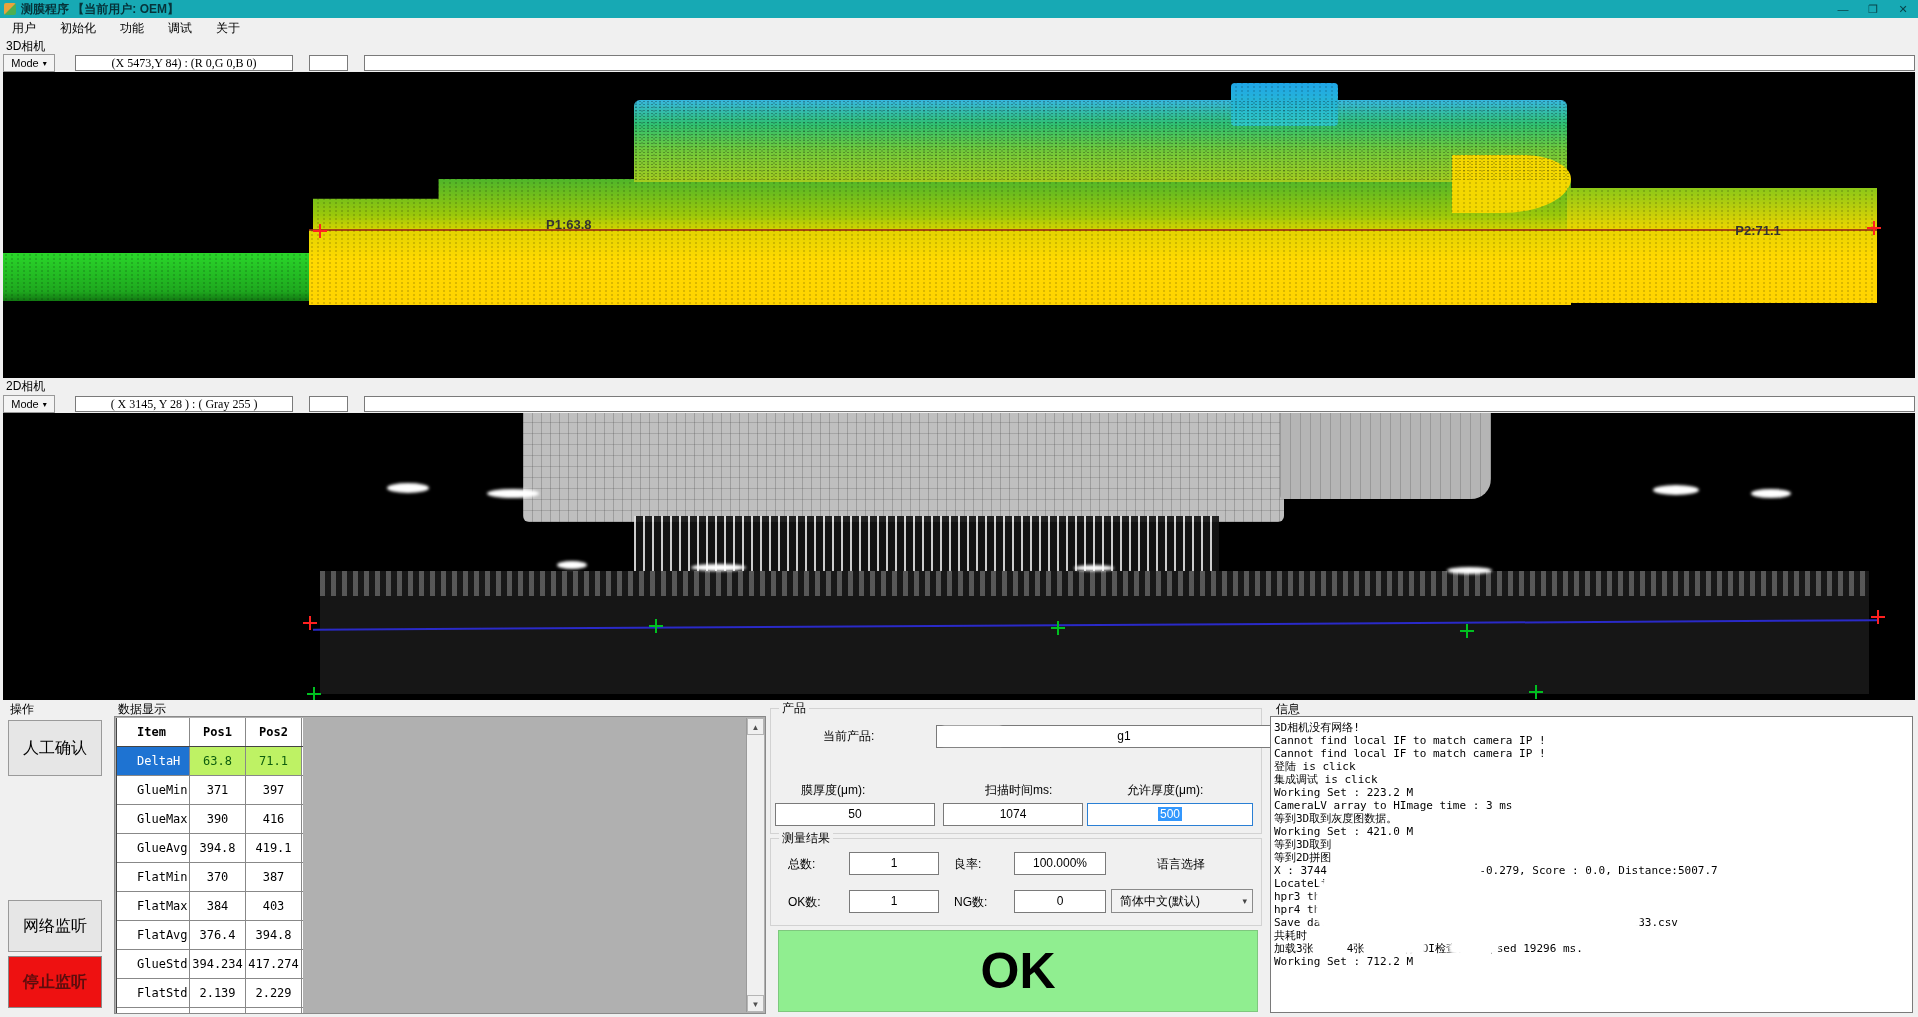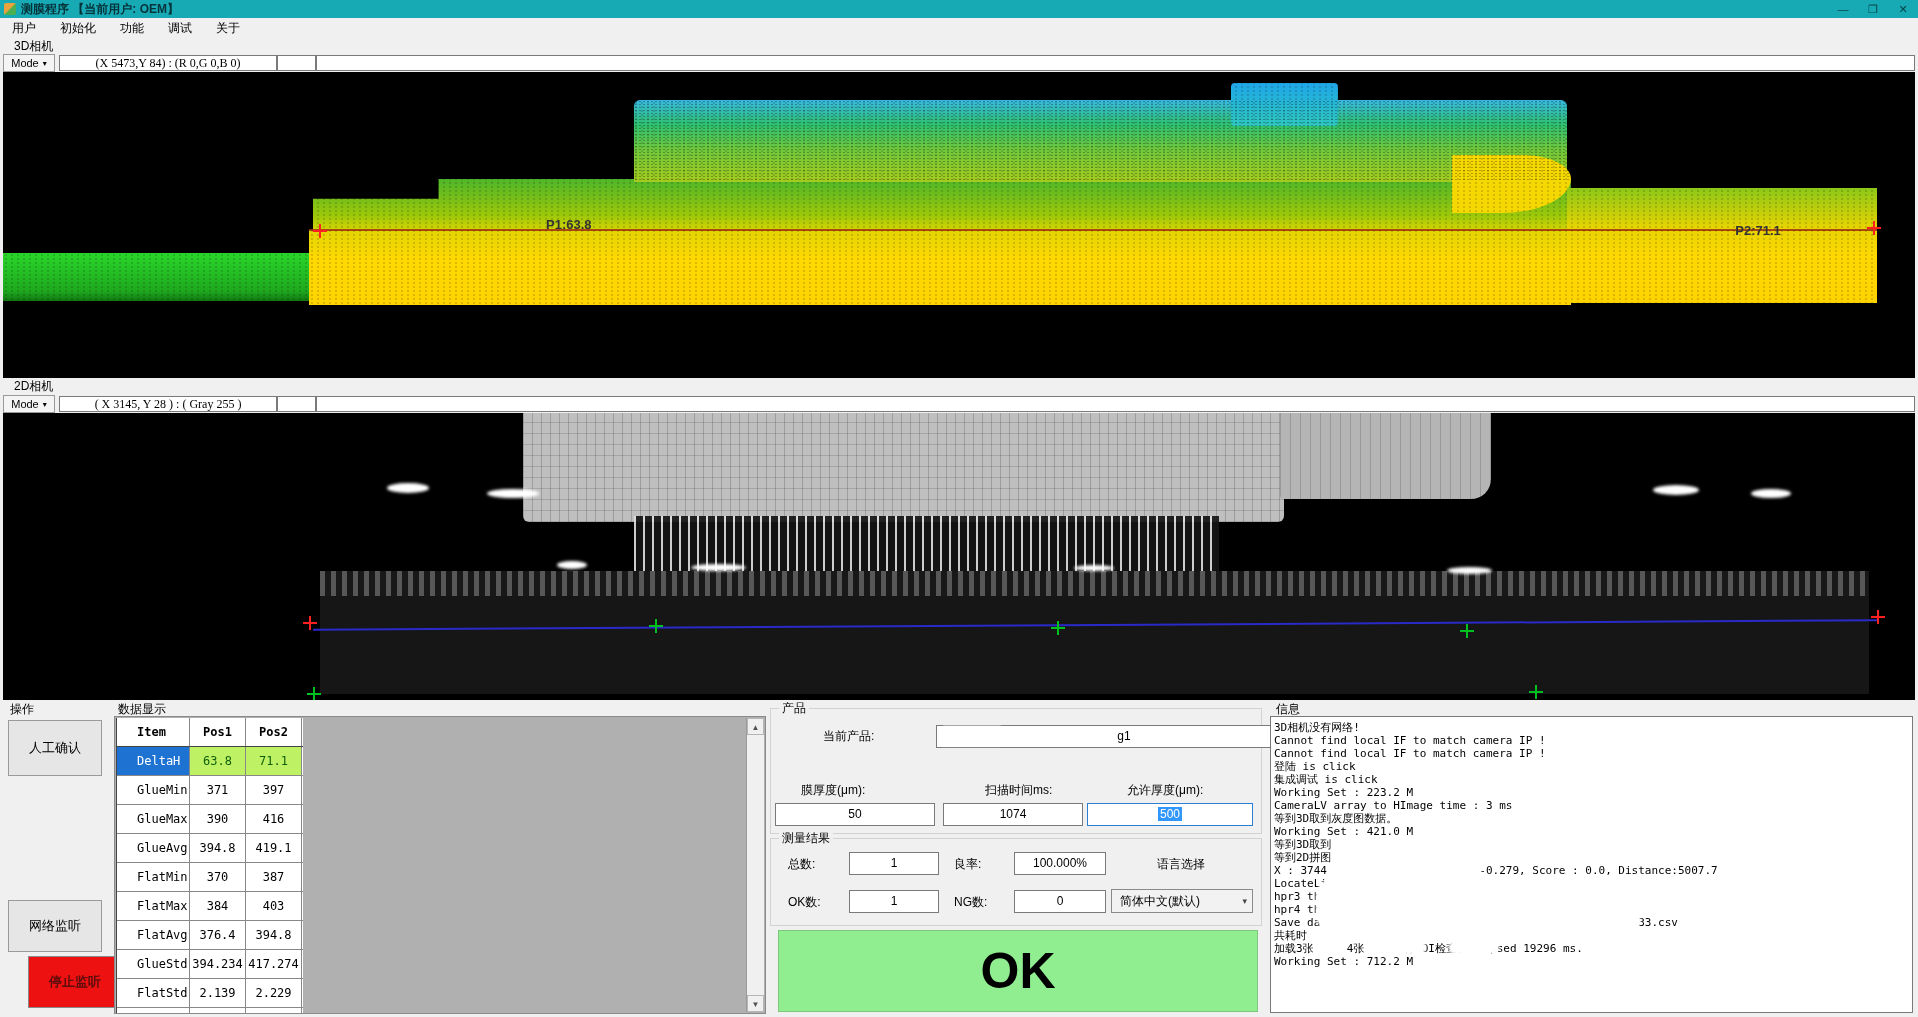--- a/index.html
+++ b/index.html
@@ -13,25 +13,25 @@
             background:linear-gradient(135deg,#e8a33d 48%,#4caf50 52%);}
   .title{font-weight:bold;color:#06333a;font-size:12px;}
   .tb-spacer{flex:1;}
   .wc{width:30px;text-align:center;color:#08444a;font-size:11px;cursor:default;line-height:18px;}
 
   
   .menubar{position:absolute;left:0;top:18px;width:100%;height:20px;background:#f0f0f0;
            display:flex;align-items:center;}
   .menu-item{padding:16px 12px;line-height:20px;}
 
-  .cam-label{position:absolute;left:14px;height:16px;line-height:16px;}
+  .cam-label{position:absolute;left:6px;height:16px;line-height:16px;}
   .lbl3d{top:38px;} .lbl2d{top:378px;}
 
   
-  .modebar{position:absolute;left:3px;right:3px;height:18px;display:flex;align-items:center;gap:0;justify-content:space-between;}
+  .modebar{position:absolute;left:3px;right:3px;height:18px;display:flex;align-items:center;gap:16px;justify-content:space-between;}
   .mode3d{top:54px;} .mode2d{top:395px;}
   .mode-btn{width:50px;height:16px;border:1px solid #999;background:#f4f4f4;display:flex;
             align-items:center;justify-content:center;gap:4px;font-size:11px;}
   .mode-btn .arr{font-size:8px;}
   .mbox{height:16px;border:1px solid #7a7a7a;background:#fff;box-sizing:border-box;}
   .mbox1{width:218px;margin-left:4px;text-align:center;line-height:14px;
          font-family:"Liberation Serif",serif;font-size:12px;}
   .mbox2{width:39px;} .mbox3{flex:1;}
 
   
@@ -79,21 +79,21 @@
   .bar2d{left:16.6%;width:81%;top:55%;height:43%;background:#161616;}
   .bar2d::before{content:'';position:absolute;left:0;right:0;top:0;height:20%;opacity:.55;
         background:repeating-linear-gradient(90deg,#8d8d8d 0 5px,#1a1a1a 5px 11px);}
   .blob{background:#fff;border-radius:50%;filter:blur(1.5px);}
   .bline{left:16.2%;width:81.8%;top:73.5%;height:2px;background:#2a2ac8;transform:rotate(-.35deg);}
 
   
   .bottom{position:absolute;left:0;top:700px;width:1918px;height:317px;background:#f0f0f0;}
   .bottom .sec-label{position:absolute;top:2px;height:14px;line-height:14px;}
   .btn{position:absolute;left:8px;width:94px;border:1px solid #9a9a9a;background:#e6e6e6;
-       display:flex;align-items:center;justify-content:center;font-size:13px;cursor:default;}
+       display:flex;align-items:center;justify-content:center;font-size:16px;cursor:default;}
   .btn-red{background:#ee1111;color:#5c0d0d;font-weight:bold;border-color:#8a8a8a;}
 
   .data-wrap{position:absolute;left:114px;top:16px;width:652px;height:298px;background:#b0b0b0;
              border:1px solid #8a8a8a;box-sizing:border-box;overflow:hidden;}
   .data-table{position:absolute;left:1px;top:1px;width:186px;background:#fff;
               font-family:"DejaVu Sans Mono",monospace;font-size:12px;border-left:1px solid #444;}
   .trow{display:flex;height:28px;line-height:28px;border-bottom:1px solid #888;}
   .tcell{box-sizing:border-box;border-right:1px solid #888;padding:0 2px;text-align:center;overflow:hidden;}
   .c1{width:73px;text-align:left;padding-left:20px;} .c2{width:56px;} .c3{width:56px;}
   .thead{font-weight:bold;border-bottom:1px solid #444;}
@@ -211,21 +211,21 @@
     <div class="cross grn" style="left:76.2%;top:73.6%;"></div>
     <div class="cross grn" style="left:15.9%;top:95.5%;"></div>
     <div class="cross grn" style="left:79.8%;top:94.8%;"></div>
   </div>
 
   <div class="bottom">
 
     <div class="sec-label" style="left:10px;">操作</div>
     <button class="btn" style="top:20px;height:56px;">人工确认</button>
     <button class="btn" style="top:200px;height:52px;">网络监听</button>
-    <button class="btn btn-red" style="top:256px;height:52px;margin-left:20px;">停止监听</button>
+    <button class="btn btn-red" style="top:256px;height:52px;">停止监听</button>
 
     <div class="sec-label" style="left:118px;">数据显示</div>
     <div class="data-wrap">
       <div class="data-table">
         <div class="trow thead">
           <div class="tcell c1">Item</div>
           <div class="tcell c2">Pos1</div>
           <div class="tcell c3">Pos2</div>
         </div>
         <div class="trow row-hl">

